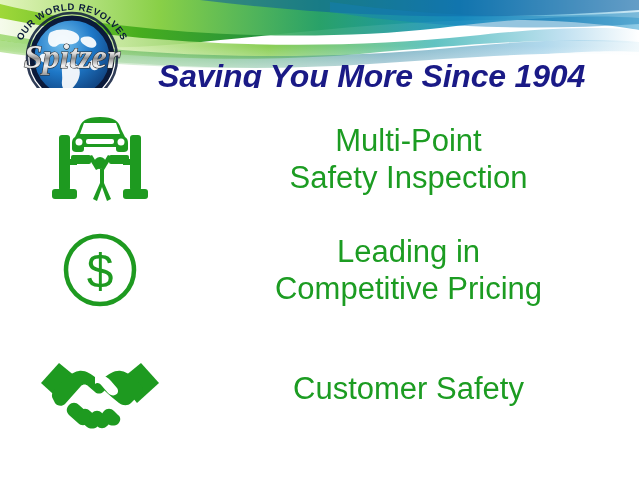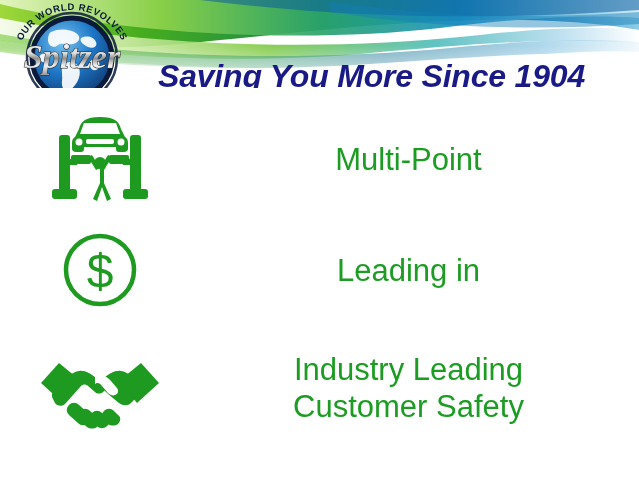--- a/index.html
+++ b/index.html
@@ -231,32 +231,34 @@
           <rect x="77" y="46" width="10" height="6"></rect>
 
           <circle cx="54" cy="50" r="6"></circle>
           <path d="M54,56 L54,70 L47,86 L51,88 L56,74 L61,88 L65,86 L58,70 L58,56 Z"></path>
           <path d="M42,44 L50,57 L54,55 L46,42 Z"></path>
           <path d="M66,44 L58,57 L54,55 L62,42 Z"></path>
         </svg>
       </div>
       <div class="feature-text">
         <span class="line">Multi-Point</span>
+        <span class="line">Safety Inspection</span>
       </div>
     </div>
 
     <div class="feature" id="feature-2">
       <div class="feature-icon">
         <svg width="80" height="80" viewBox="0 0 80 80">
           <circle cx="40" cy="40" r="34" fill="none" stroke="#1e9a20" stroke-width="4.5"></circle>
           <text x="40" y="58" text-anchor="middle" font-family="'Liberation Sans', sans-serif" font-size="48" fill="#1e9a20">$</text>
         </svg>
       </div>
       <div class="feature-text">
         <span class="line">Leading in</span>
+        <span class="line">Competitive Pricing</span>
       </div>
     </div>
 
     <div class="feature" id="feature-3">
       <div class="feature-icon">
         <svg width="122" height="82" viewBox="0 0 122 82" fill="#1e9a20">
 
           <path d="M2,36 L20,16 L42,34 L24,56 Z"></path>
 
           <path d="M120,36 L102,16 L80,34 L98,56 Z"></path>
@@ -267,19 +269,18 @@
 
           <path d="M30,58 C33,55 37,55 40,58 L49,66 C52,69 52,73 49,76 C46,79 42,79 39,76 L30,68 C27,65 27,61 30,58 Z"></path>
           <path d="M41,64 C44,61 48,61 51,64 L58,70 C61,73 61,77 58,80 C55,82 51,82 48,80 L41,74 C38,71 38,67 41,64 Z"></path>
           <path d="M53,66 C56,63 60,63 63,66 L68,70 C71,73 71,77 68,79 C65,82 61,82 58,79 L53,75 C50,73 50,69 53,66 Z"></path>
           <path d="M65,64 C68,61 72,61 75,64 L79,68 C82,70 82,74 79,77 C76,79 72,79 69,77 L65,73 C62,70 62,67 65,64 Z"></path>
 
           <path d="M56,30 C62,27 68,29 72,34 L78,41 C80,44 79,47 76,48 C74,49 71,48 69,46 L63,39 C61,36 58,35 56,37 Z" fill="#ffffff"></path>
         </svg>
       </div>
       <div class="feature-text">
-        <span class="line">Industry Leading</span>
         <span class="line">Customer Safety</span>
       </div>
     </div>
 
   </div>
 </div>
 
 </body></html>

